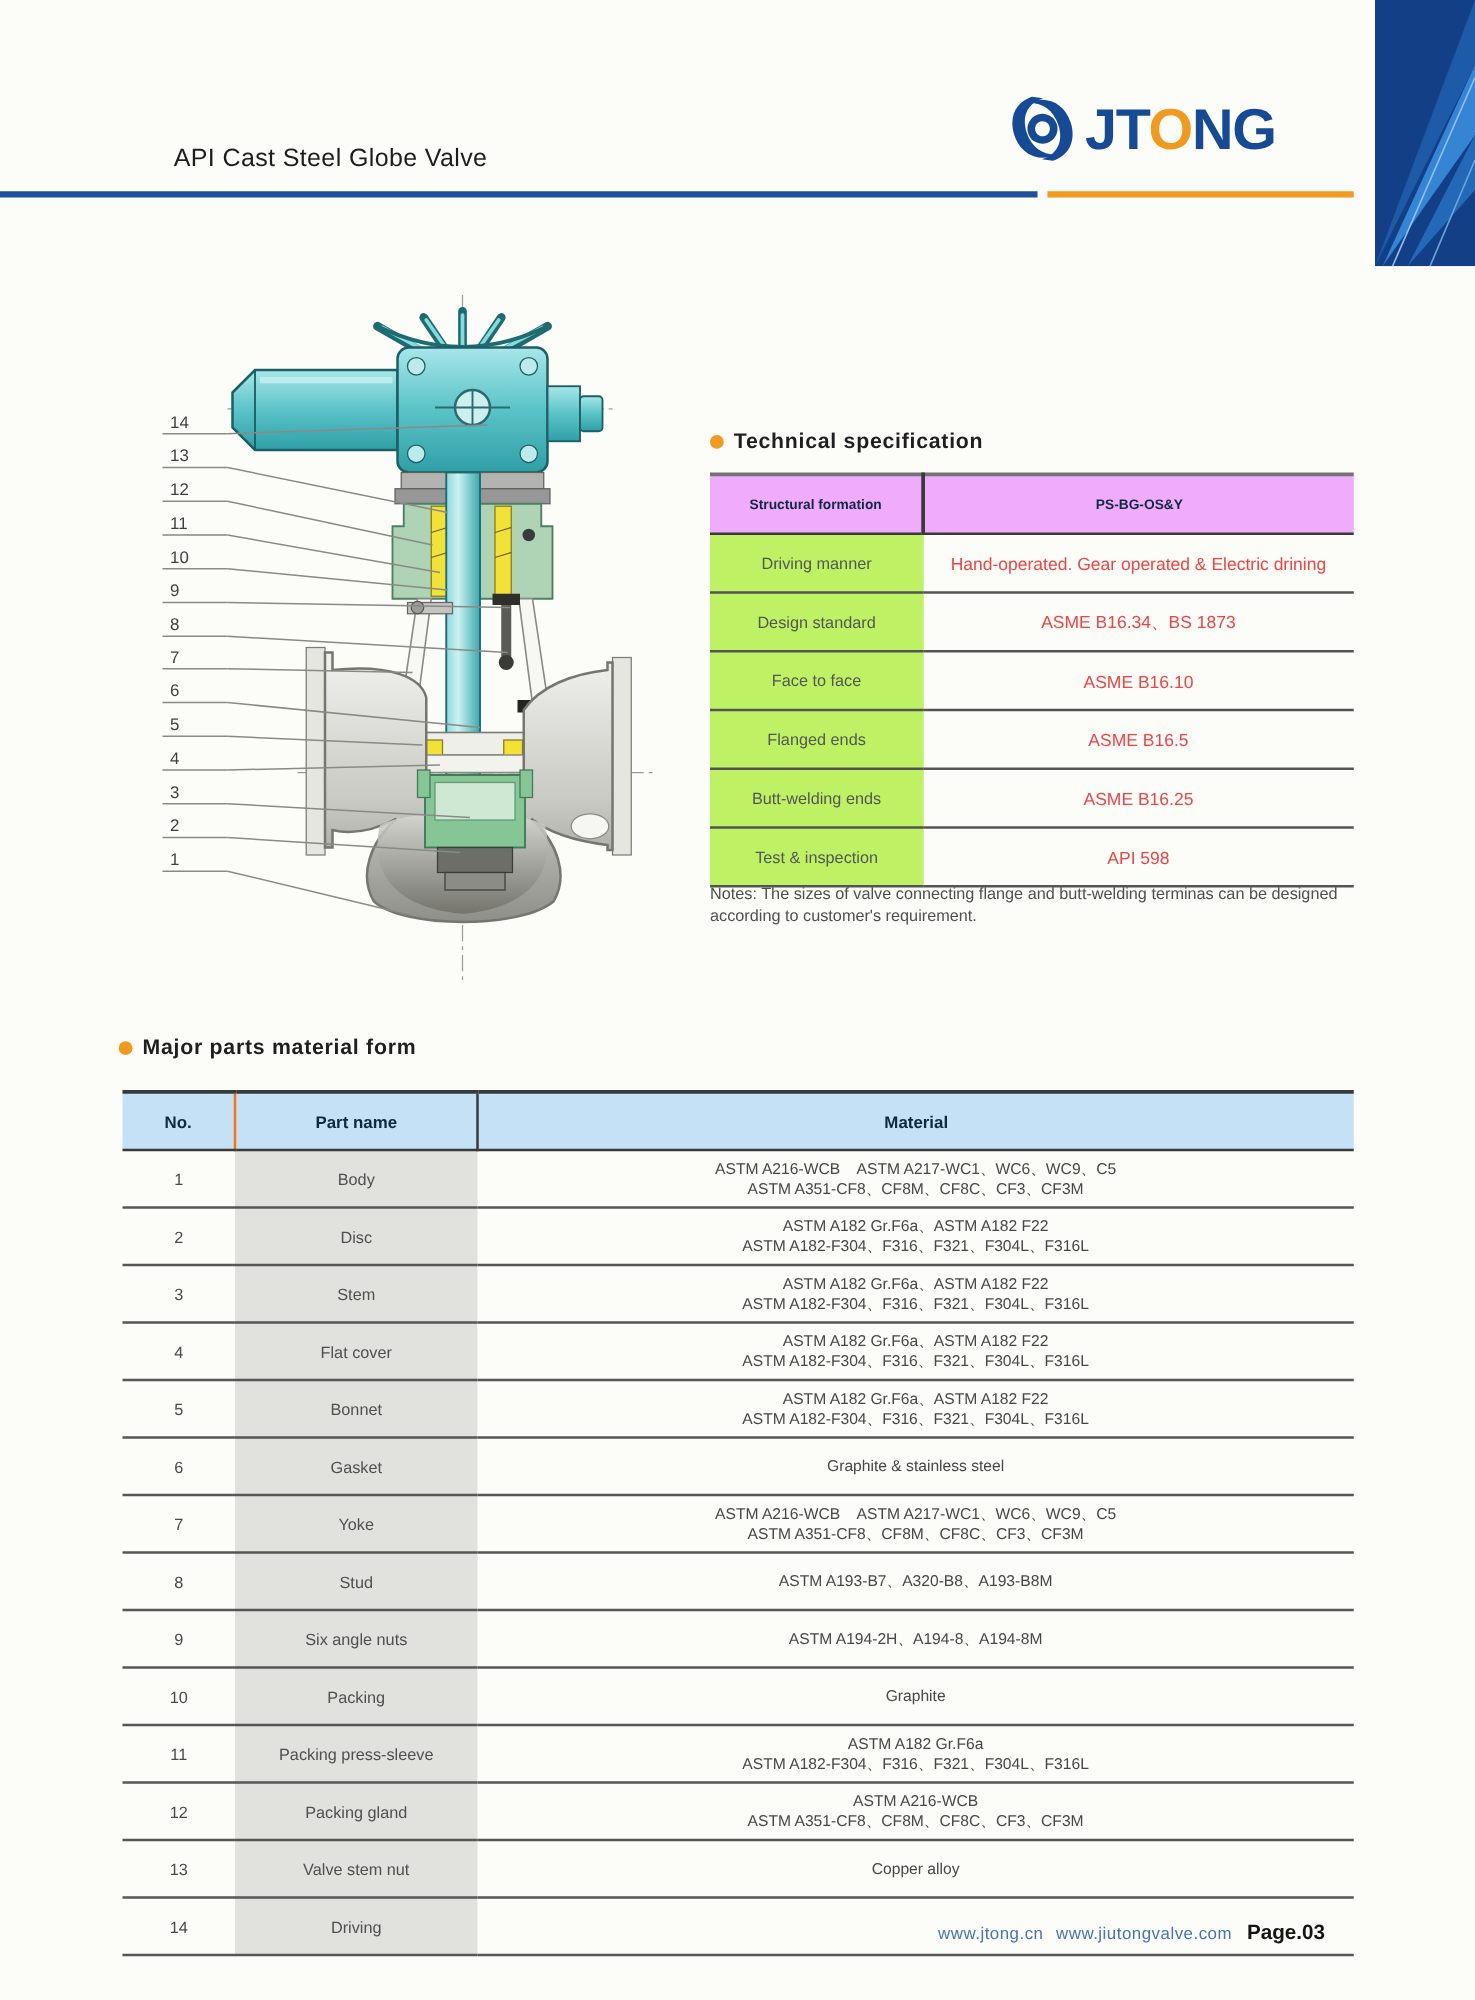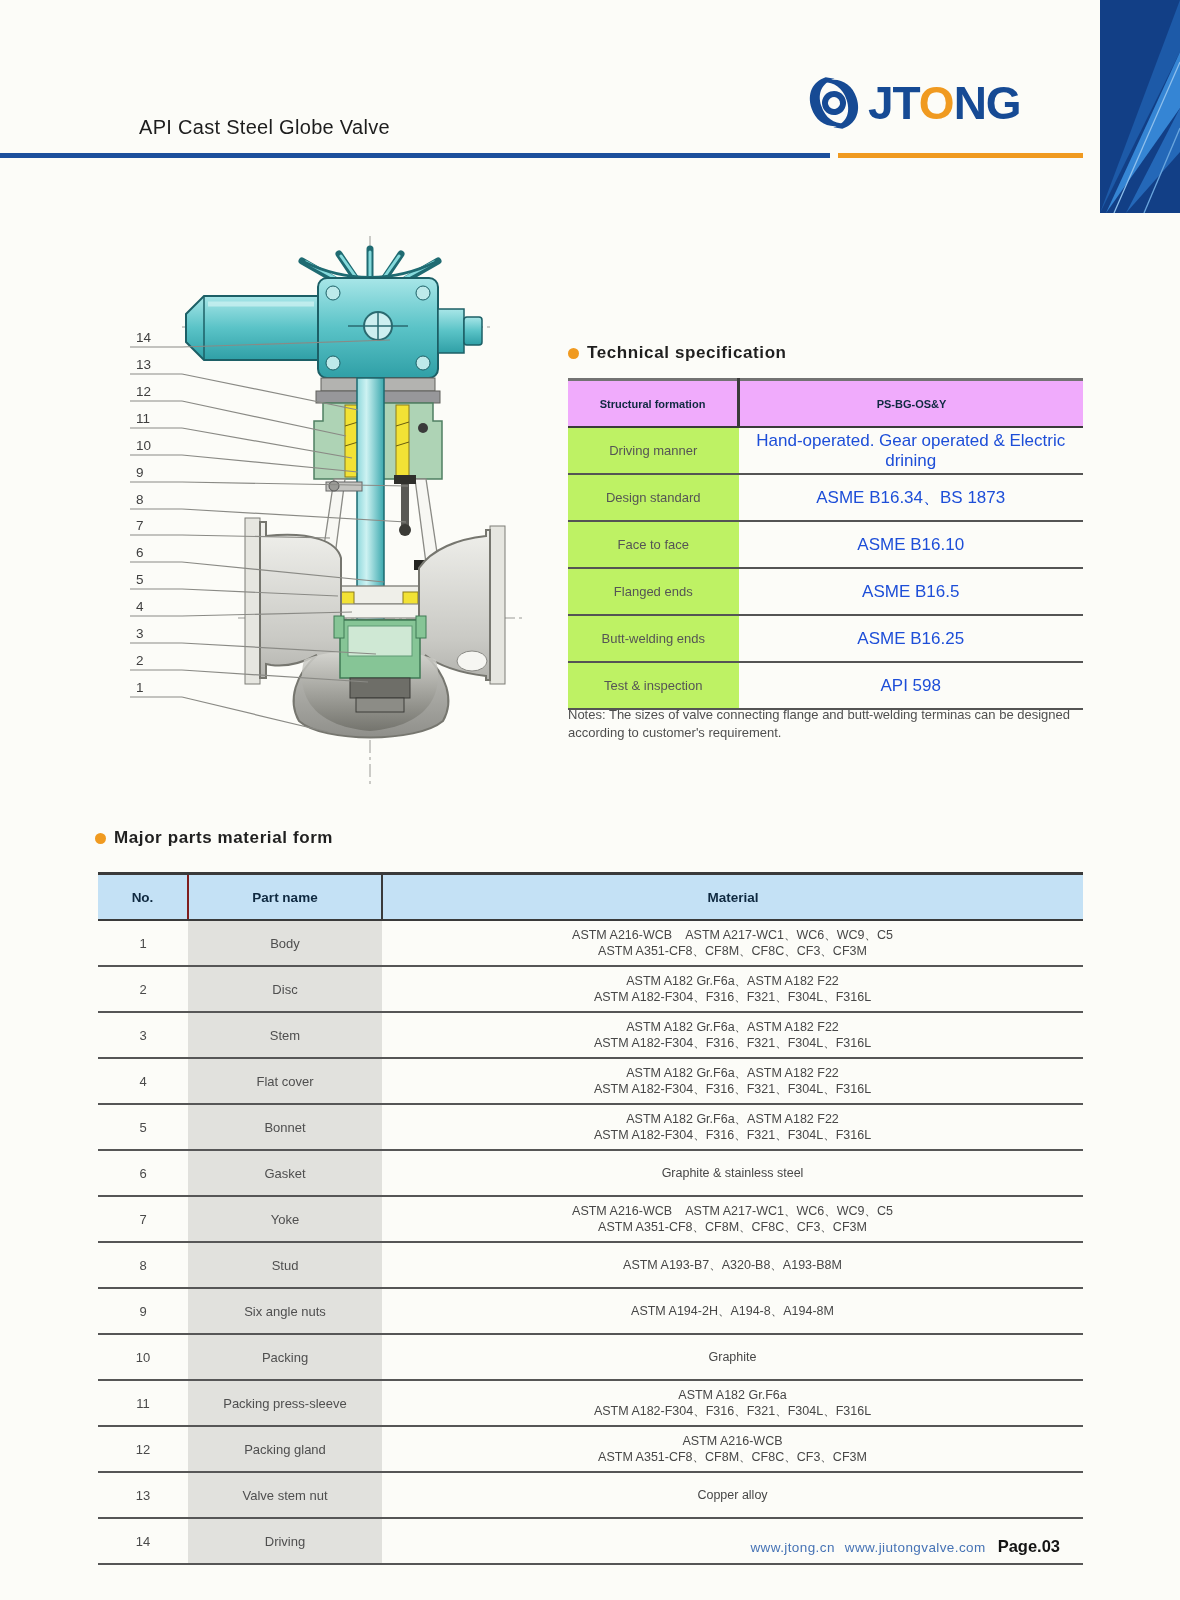--- a/index.html
+++ b/index.html
@@ -20,27 +20,27 @@
   .bullet{display:inline-block;width:11px;height:11px;border-radius:50%;background:#f09a20;margin-right:8px;flex:0 0 auto;}
   #tech-heading{left:568px;top:343px;}
   #parts-heading{left:95px;top:828px;}
   
   .spec-table{position:absolute;left:568px;top:378px;width:515px;border-collapse:collapse;table-layout:fixed;}
   .spec-table th,.spec-table td{height:45px;text-align:center;vertical-align:middle;padding:0 6px;}
   .spec-table thead th{background:#f0abfc;font-size:11px;color:#0f2940;border-top:3px solid #737373;border-bottom:2px solid #3a3a3a;}
   .spec-table th.c1{width:157px;border-right:3px solid #3a3a3a;}
   .spec-table tbody tr{border-bottom:2px solid #545454;}
   .spec-table td.spec-label{background:#bef264;color:#555;font-size:13px;}
-  .spec-table td.spec-value{color:#1d4ed8;font-size:17px;}
+  .spec-table td.spec-value{color:#ef4444;font-size:14px;}
   
   .notes{position:absolute;left:568px;top:706px;width:508px;font-size:13px;color:#4f4f4f;line-height:1.4;}
   
   .parts-table{position:absolute;left:98px;top:872px;width:985px;border-collapse:collapse;table-layout:fixed;}
   .parts-table thead th{height:42px;background:#c4e1f5;font-size:13.5px;color:#0f2940;border-top:3px solid #3a3a3a;border-bottom:2px solid #3a3a3a;vertical-align:middle;}
-  .parts-table th.cn{width:87px;border-right:2px solid #7f1d1d;}
+  .parts-table th.cn{width:87px;border-right:2px solid #f97316;}
   .parts-table th.cp{width:190px;border-right:2px solid #3a3a3a;}
   .parts-table tbody td{height:40px;text-align:center;vertical-align:middle;padding:2px 6px;}
   .parts-table tbody tr{border-bottom:2px solid #565656;}
   .parts-table td.no{color:#4a4a4a;font-size:13px;}
   .parts-table td.part{background:#e1e1dd;color:#4f4f4f;font-size:13px;}
   .parts-table td.mat{color:#474747;font-size:12.5px;line-height:1.28;white-space:pre-wrap;}
   
   .diagram{position:absolute;left:90px;top:230px;width:460px;height:560px;}
   .cl{stroke:#9a9a96;stroke-width:1;stroke-dasharray:13 4 3 4;}
   

